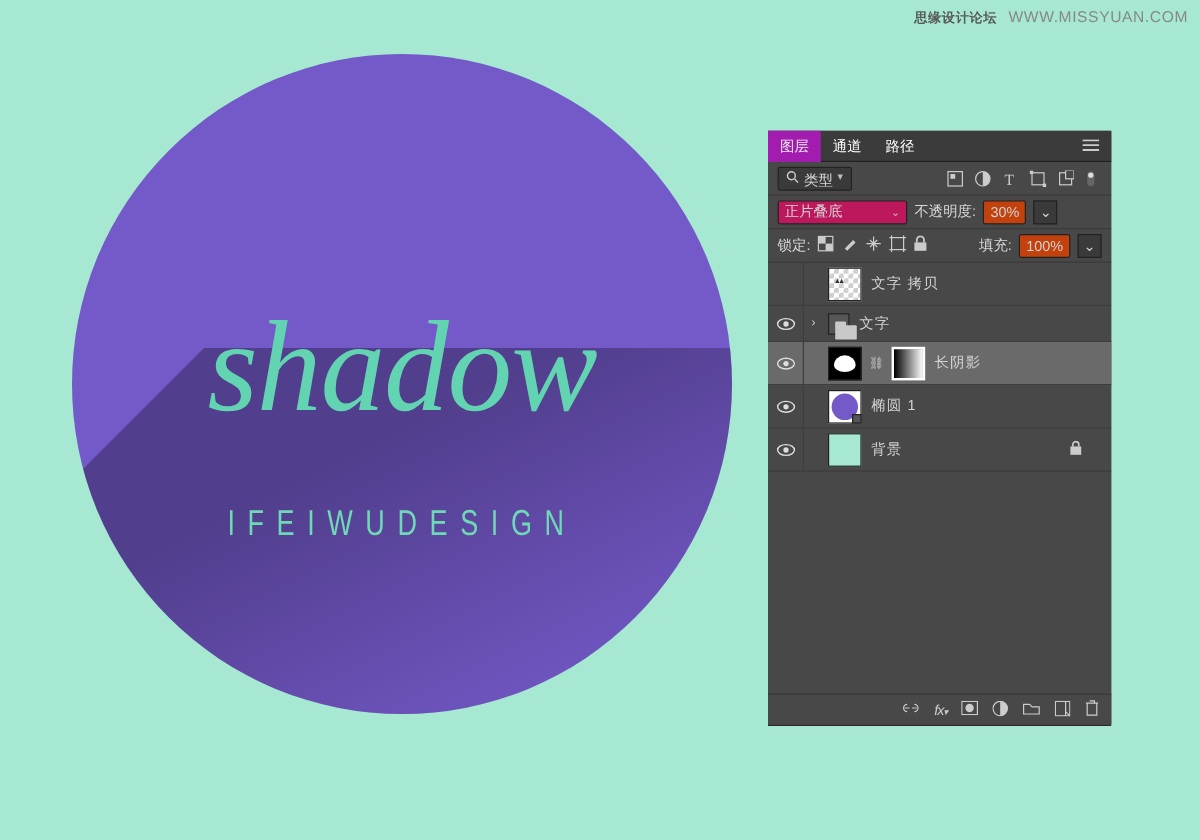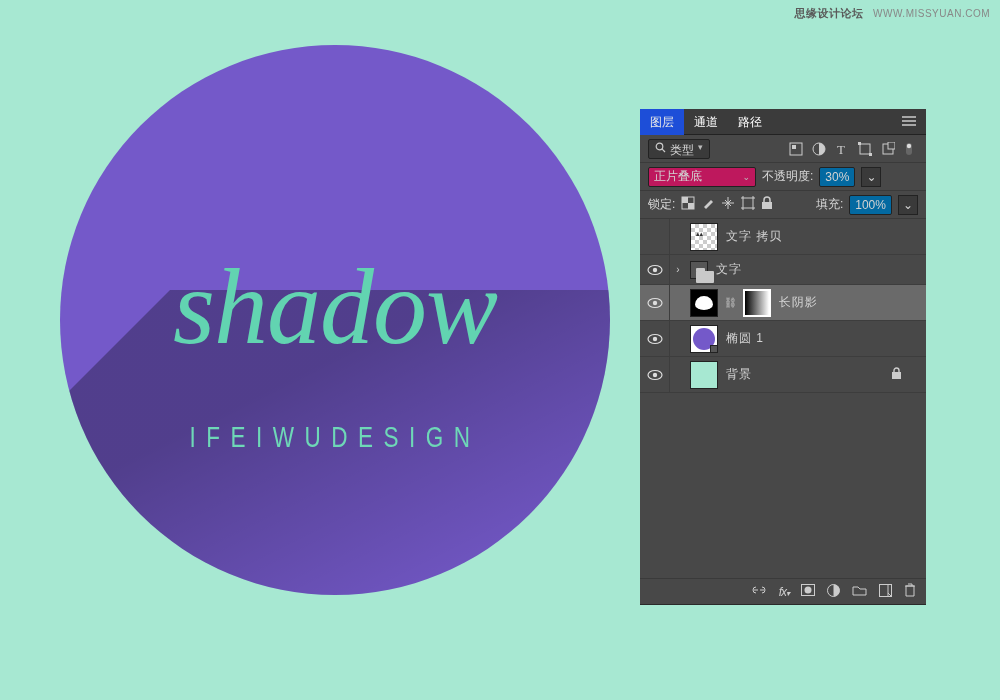--- a/index.html
+++ b/index.html
@@ -8,21 +8,21 @@
     background: #a7e8d2;
     font-family: "Microsoft YaHei", Arial, sans-serif;
     position: relative;
     overflow: hidden;
   }
   .watermark {
     position: absolute; top: 6px; right: 10px;
     color: #5a5a5a; font-size: 11px; letter-spacing: 0.5px;
   }
   .watermark .forum { font-weight: bold; margin-right: 6px; }
-  .watermark .url { color: #888; font-size: 10px; letter-spacing: 0.5px; }
+  .watermark .url { color: #888; font-size: 13px; letter-spacing: 0.5px; }
 
   
   .artwork {
     position: absolute; left: 60px; top: 45px;
     width: 550px; height: 550px;
     border-radius: 50%;
     background: #7459c9;
     overflow: hidden;
   }
   .longshadow {
@@ -62,21 +62,21 @@
     box-shadow: 0 1px 0 #2a2a2a;
   }
   .panel-tabs {
     display: flex; align-items: center; height: 26px;
     background: #3b3b3b; border-bottom: 1px solid #222;
   }
   .panel-tabs .tab {
     padding: 0 10px; line-height: 26px; height: 26px;
     color: #ffffff; cursor: default;
   }
-  .panel-tabs .tab.active { background: #1d4ed8; color: #e8e8e8; }
+  .panel-tabs .tab.active { background: #a21caf; color: #e8e8e8; }
   .panel-tabs .spacer { flex: 1; }
   .panel-tabs .menu { padding: 0 10px; color: #ccc; }
 
   .panel-row {
     display: flex; align-items: center; gap: 6px;
     padding: 4px 8px; height: 28px;
     border-bottom: 1px solid #3a3a3a;
   }
   .search-box {
     display: flex; gap: 4px;
@@ -89,21 +89,21 @@
   .icon-strip .ic { width: 14px; height: 14px; }
 
   .sel {
     display: flex; align-items: center;
     background: #be185d; border: 1px solid #222;
     height: 20px; padding: 0 5px; border-radius: 2px;
     gap: 6px;
   }
   .sel .chev { margin-left: auto; font-size: 9px; color: #bbb; }
   .pct {
-    background: #0369a1; border: 1px solid #222;
+    background: #c2410c; border: 1px solid #222;
     height: 20px; display: flex; align-items: center; padding: 0 5px;
     border-radius: 2px; gap: 4px;
   }
 
   .layer-list { }
   .layer {
     display: flex; align-items: center;
     height: 36px; border-bottom: 1px solid #3d3d3d;
     padding-right: 24px;
   }

